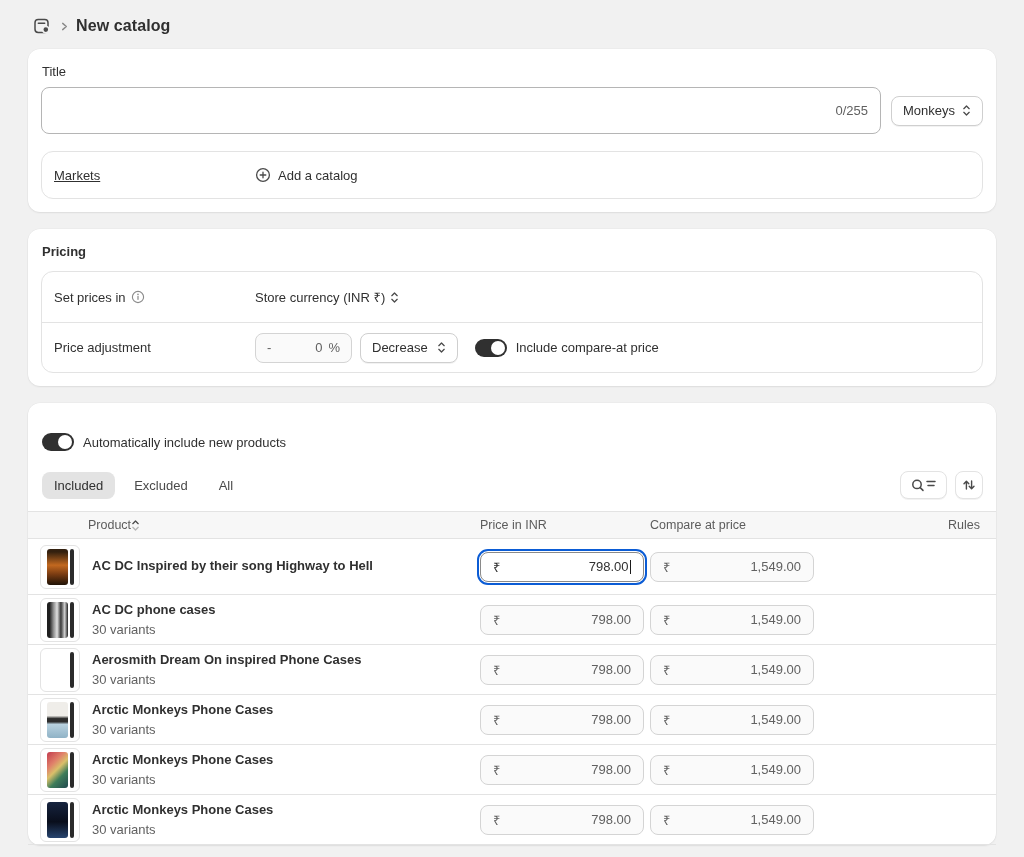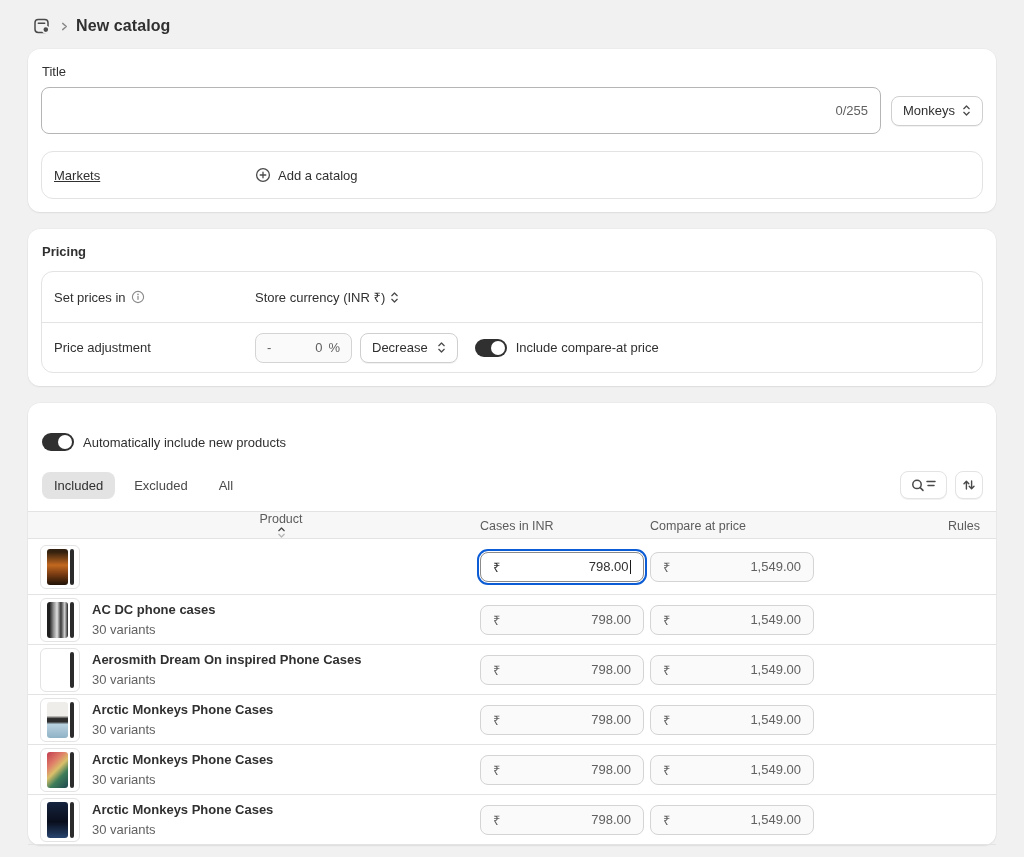--- a/index.html
+++ b/index.html
@@ -93,21 +93,21 @@
   .thead, .trow{
     display:grid;
     grid-template-columns:446px 174px 176px 1fr;
     align-items:center;
   }
   .thead{
     height:28px; background:#f7f7f7; color:#5c5c5c;
     border-top:1px solid #e3e3e3; border-bottom:1px solid #e3e3e3;
     font-size:12.5px;
   }
-  .th-product{ padding-left:60px; display:flex; align-items:center; cursor:pointer;flex-direction:column; }
+  .th-product{ padding-left:60px; display:flex; align-items:center; cursor:pointer; }
   .th-price{ padding-left:6px; }
   .th-compare{ padding-left:2px; }
   .th-rules{ text-align:right; padding-right:16px; }
   .trow{ height:50px; border-bottom:1px solid #e3e3e3; }
   .trow.first{ height:56px; }
   .product-cell{ display:flex; align-items:center; gap:12px; padding-left:12px; }
   .thumb{
     width:40px; height:44px; border:1px solid #e3e3e3; border-radius:6px;
     background:#fff; display:flex; align-items:center; justify-content:center; gap:2px; flex:none;
   }
@@ -277,32 +277,33 @@
     <div class="thead">
       <div class="th-product">
         <span>Product</span>
         <span>
           <svg width="9" height="13" viewBox="0 0 10 14" fill="none">
             <path d="M2 5 5 2 8 5" stroke="#4a4a4a" stroke-width="1.4" stroke-linecap="round" stroke-linejoin="round"></path>
             <path d="M2 9 5 12 8 9" stroke="#b5b5b5" stroke-width="1.4" stroke-linecap="round" stroke-linejoin="round"></path>
           </svg>
         </span>
       </div>
-      <div class="th-price">Cases in INR</div>
+      <div class="th-price">Price in INR</div>
       <div class="th-compare">Compare at price</div>
       <div class="th-rules">Rules</div>
     </div>
     <div id="rows-container">
   <div class="trow first">
     <div class="product-cell">
       <span class="thumb">
         <span class="art art-0"></span>
         <span class="side"></span>
       </span>
       <span>
+        <div class="prod-name">AC DC Inspired by their song Highway to Hell</div>
       </span>
     </div>
     <div class="price-cell">
       <div class="price-box focused">
         <span>₹</span>
         <span class="val">798.00</span>
         <span class="caret-bar"></span>
       </div>
     </div>
     <div class="compare-cell">

